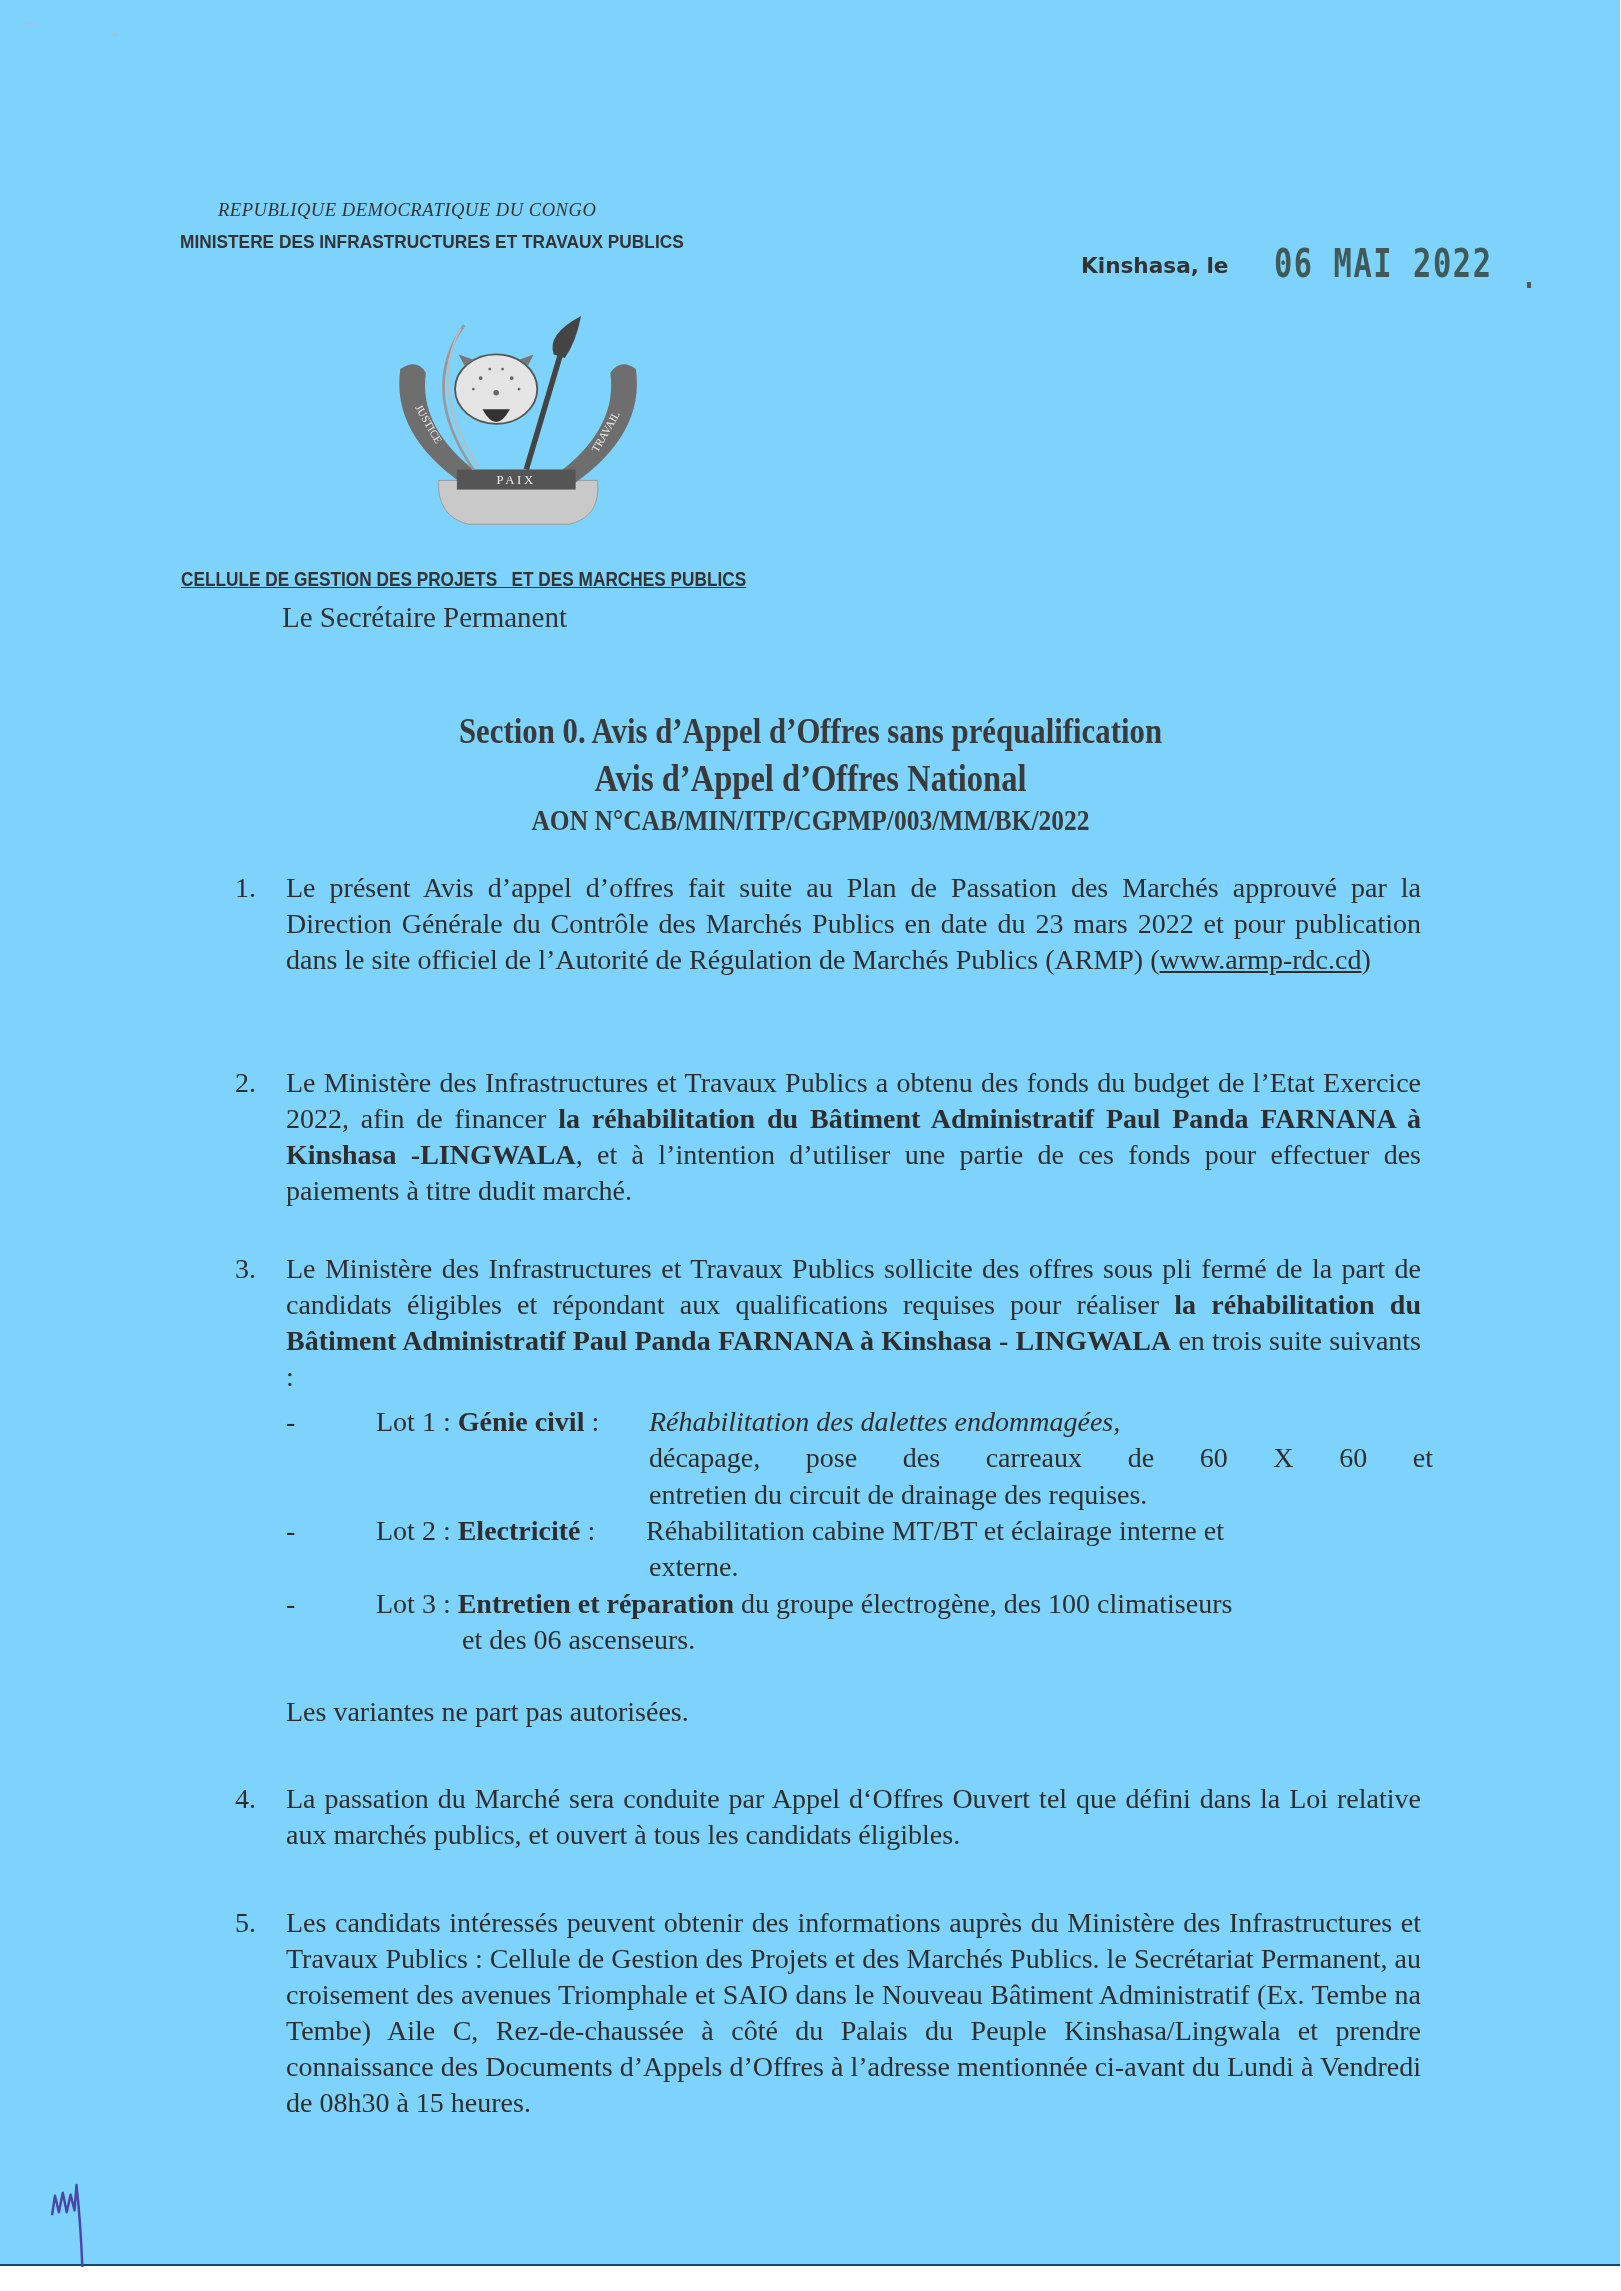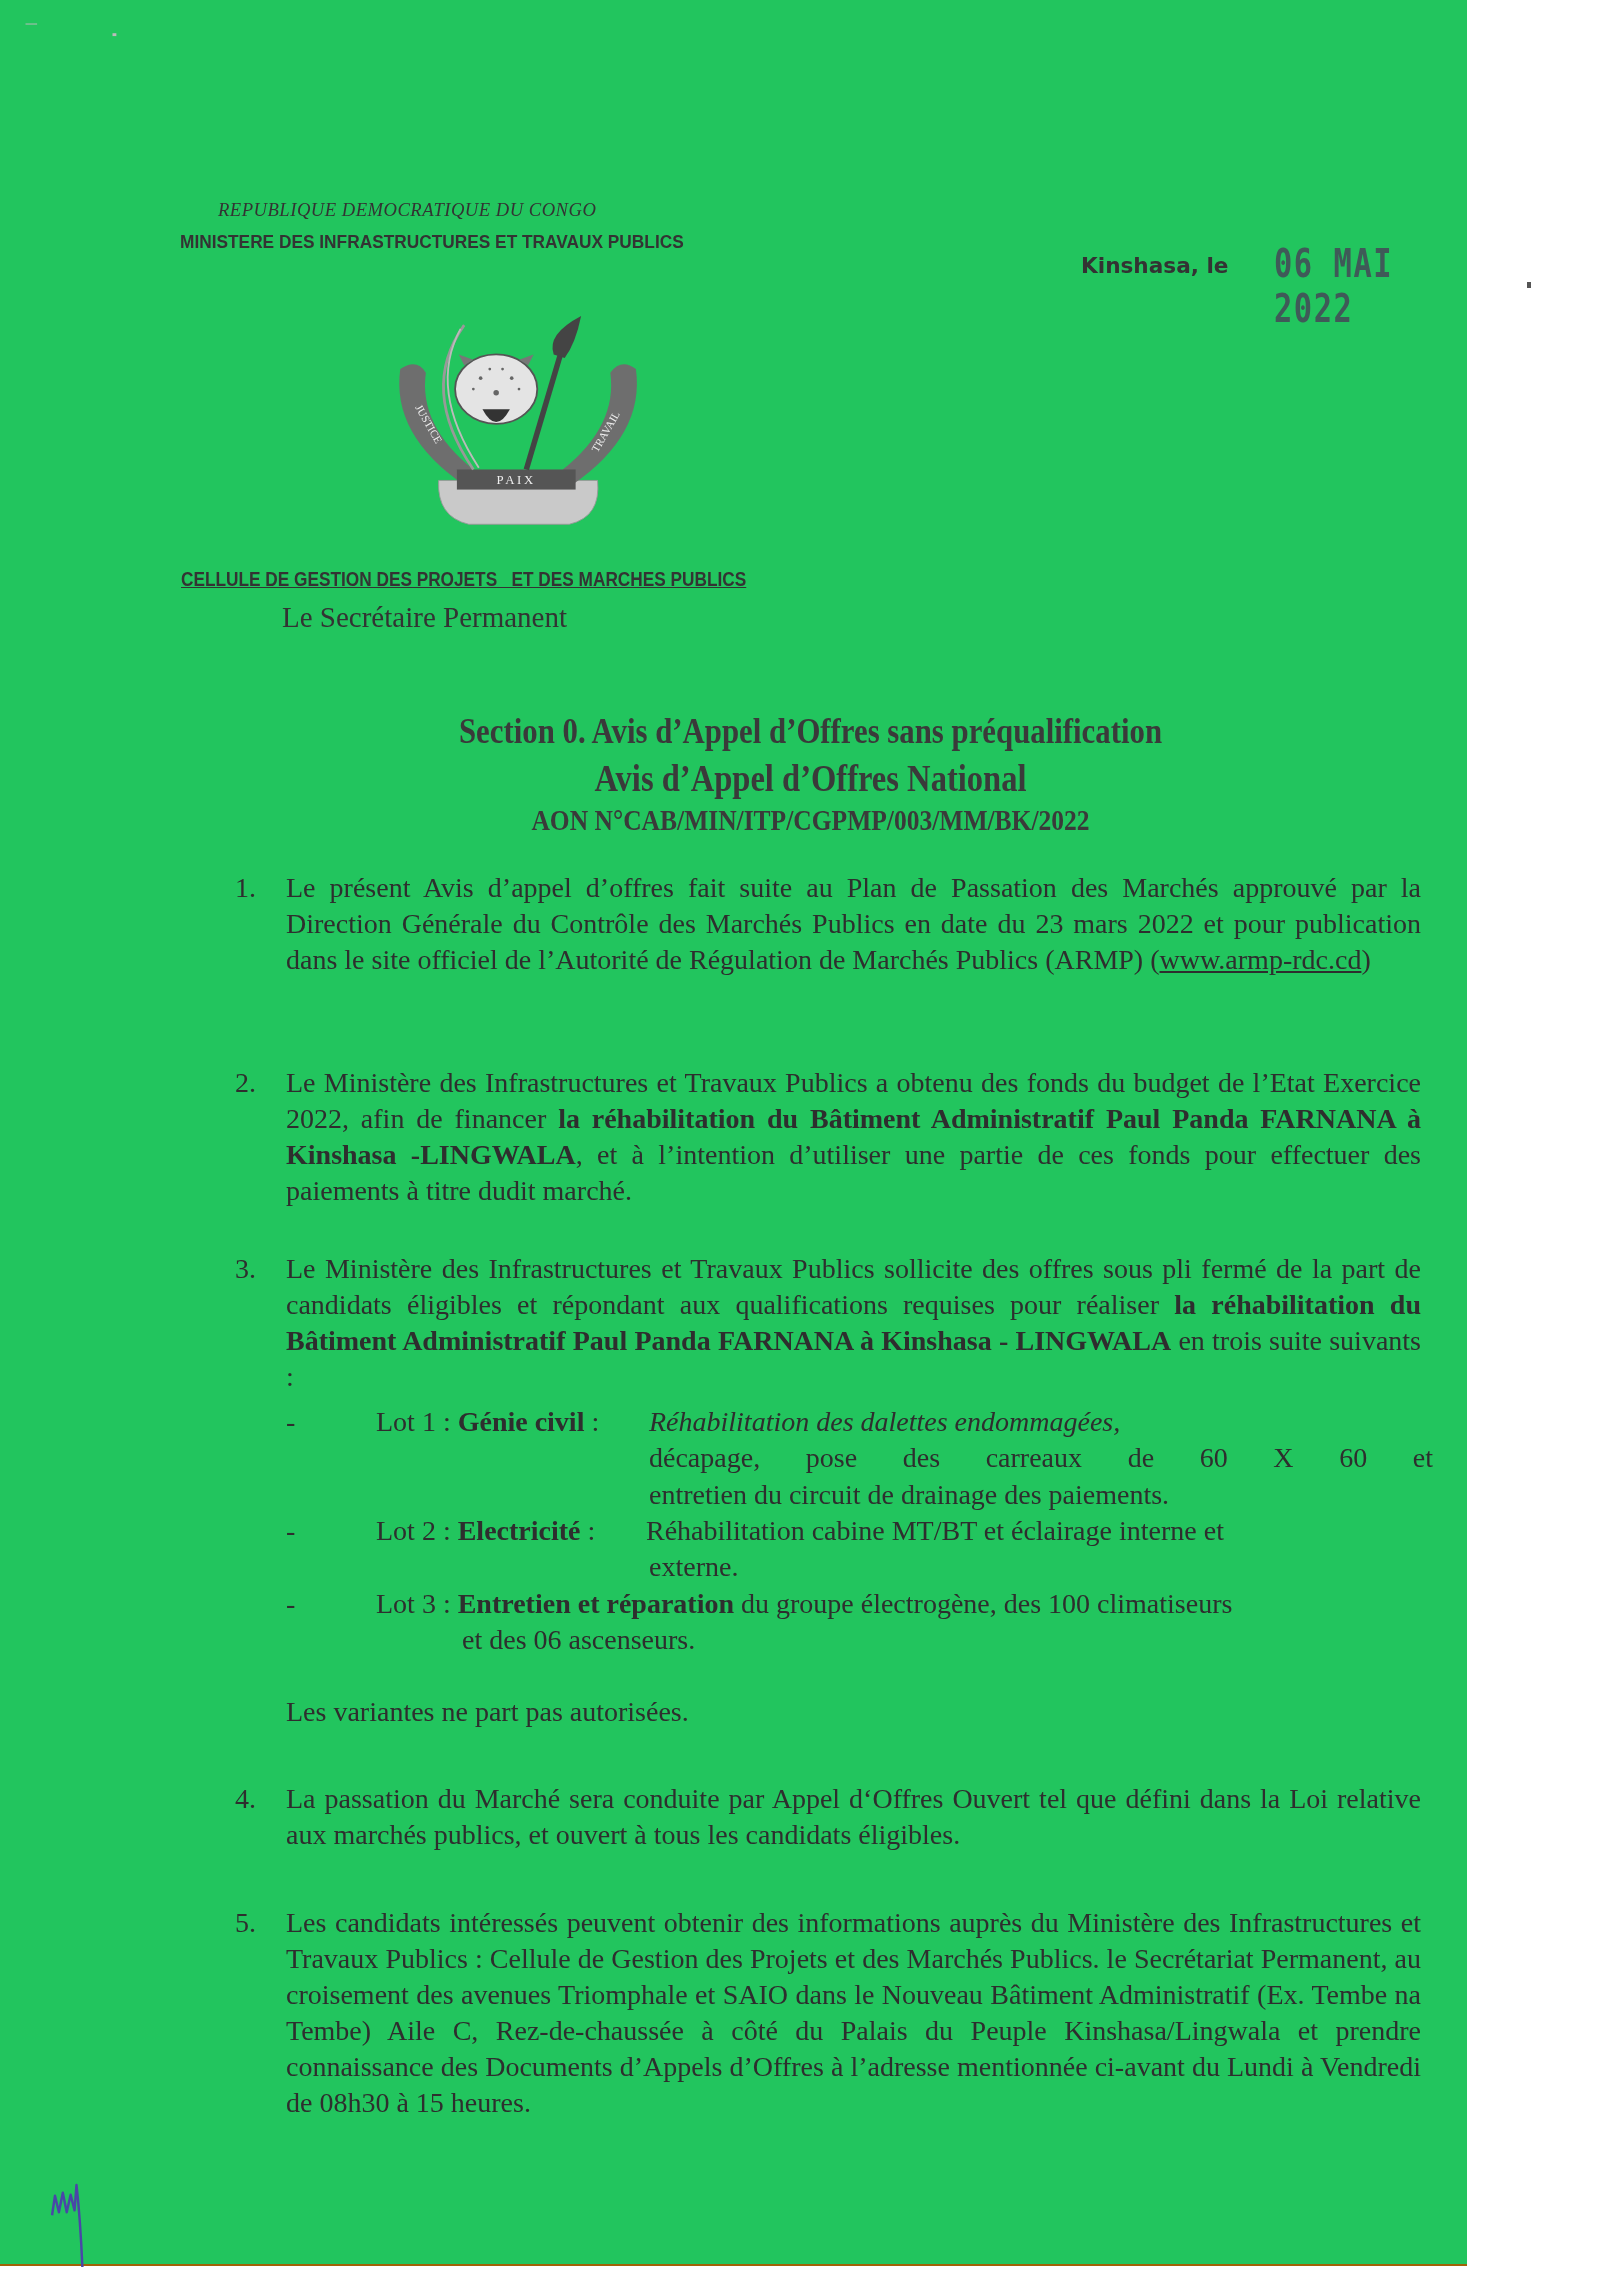--- a/index.html
+++ b/index.html
@@ -1,17 +1,17 @@
 <!DOCTYPE html>
 <html><head>
 <meta charset="utf-8">
 <style>
   html, body { margin: 0; padding: 0; background: #ffffff; }
   body { width: 1621px; height: 2292px; position: relative; overflow: hidden; color: #2a2a2a; }
-  .page { position: absolute; left: 0; top: 0; width: 1467px; height: 2264px; background: #22c55e; border-bottom: 2px solid #a16207; }
+  .page { position: absolute; left: 0; top: 0; width: 1620px; height: 2264px; background: #7dd3fc; border-bottom: 2px solid #0c4a6e; }
 
   .rep { position: absolute; left: 218px; top: 199px; font-family: "Liberation Serif", serif; font-style: italic; font-size: 18.6px; letter-spacing: 0.5px; color: #333; }
   .ministry { position: absolute; left: 180px; top: 231px; font-family: "Liberation Sans", sans-serif; font-weight: bold; font-size: 18.6px; color: #333; transform: scaleX(0.93); transform-origin: left; }
 
   .dateline { position: absolute; left: 1081px; top: 253px; font-family: "DejaVu Sans", sans-serif; font-weight: bold; font-size: 21.6px; color: #333; }
   .stamp { position: absolute; left: 1274px; top: 241px; font-family: "DejaVu Sans Mono", monospace; font-weight: bold; font-size: 39px; color: #3f5a58; letter-spacing: 2px; transform: scaleX(0.78); transform-origin: left; }
   .stamp-dot { position: absolute; left: 1527px; top: 282px; width: 3.9px; height: 5.9px; background: #555; }
 
   .emblem { position: absolute; left: 382px; top: 294px; width: 274px; height: 245px; }
 
@@ -114,21 +114,21 @@
   <div class="item" style="top:1251px;">
     <span class="num">3.</span>
     <div class="body"><span>Le Ministère des Infrastructures et Travaux Publics sollicite des offres sous pli fermé de la part de candidats éligibles et répondant aux qualifications requises pour réaliser </span><b>la réhabilitation du Bâtiment Administratif Paul Panda FARNANA à Kinshasa - LINGWALA</b><span> en trois suite suivants :</span></div>
   </div>
 
   <div class="lot" style="top:1404px; height:112px;">
     <span class="dash">-</span>
     <span class="label"><span>Lot 1 : </span><b>Génie civil</b><span> : </span></span>
     <span class="desc" style="left:363px; top:0;font-style:italic;">Réhabilitation des dalettes endommagées,</span>
     <div class="desc desc-justify" style="left:363px; top:36px; width:784px; word-spacing:17.6px;">décapage, pose des carreaux de 60 X 60 et</div>
-    <span class="desc" style="left:363px; top:73px;">entretien du circuit de drainage des paiements.</span>
+    <span class="desc" style="left:363px; top:73px;">entretien du circuit de drainage des requises.</span>
   </div>
 
   <div class="lot" style="top:1513px; height:74px;">
     <span class="dash">-</span>
     <span class="label"><span>Lot 2 : </span><b>Electricité</b><span> : </span></span>
     <span class="desc" style="left:360px; top:0;">Réhabilitation cabine MT/BT et éclairage interne et</span>
     <span class="desc" style="left:363px; top:36px;">externe.</span>
   </div>
 
   <div class="lot" style="top:1586px; height:74px;">

